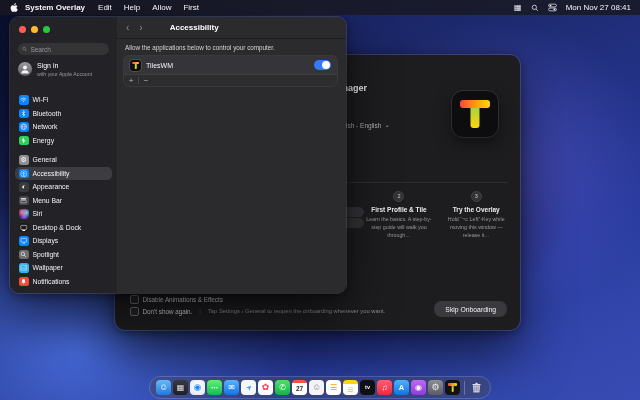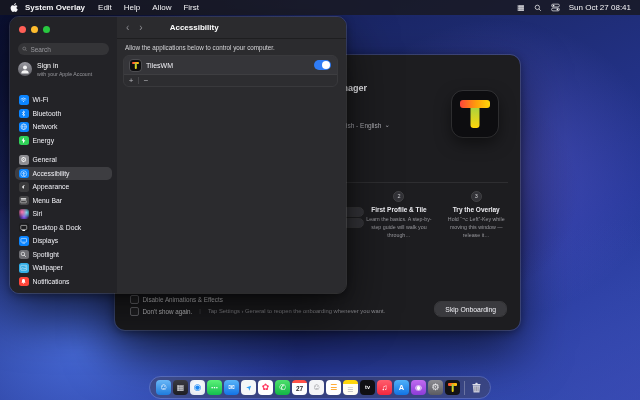--- a/index.html
+++ b/index.html
@@ -167,21 +167,21 @@
           </svg>
       </span>
       <span class="mb-ico">
         <svg width="9" height="9" viewBox="0 0 24 24">
             <rect x="1.5" y="3" width="21" height="7.5" rx="3.75" stroke="#f5f5f7" stroke-width="1.8" fill="none"></rect>
             <circle cx="6.8" cy="6.75" r="2.4" fill="#f5f5f7"></circle>
             <rect x="1.5" y="13.5" width="21" height="7.5" rx="3.75" stroke="#f5f5f7" stroke-width="1.8" fill="none"></rect>
             <circle cx="17.2" cy="17.25" r="2.4" fill="#f5f5f7"></circle>
           </svg>
       </span>
-      <span class="clock">Sun Oct 27 08:41</span>
+      <span class="clock">Mon Nov 27 08:41</span>
     </span>
   </div>
 
   <div class="window" id="win-onboard">
     <div class="ob-title">Manager</div>
     <div class="ob-lang">
       <span>English - English</span>
       <span>⌄</span>
     </div>
     <div class="ob-appicon">

